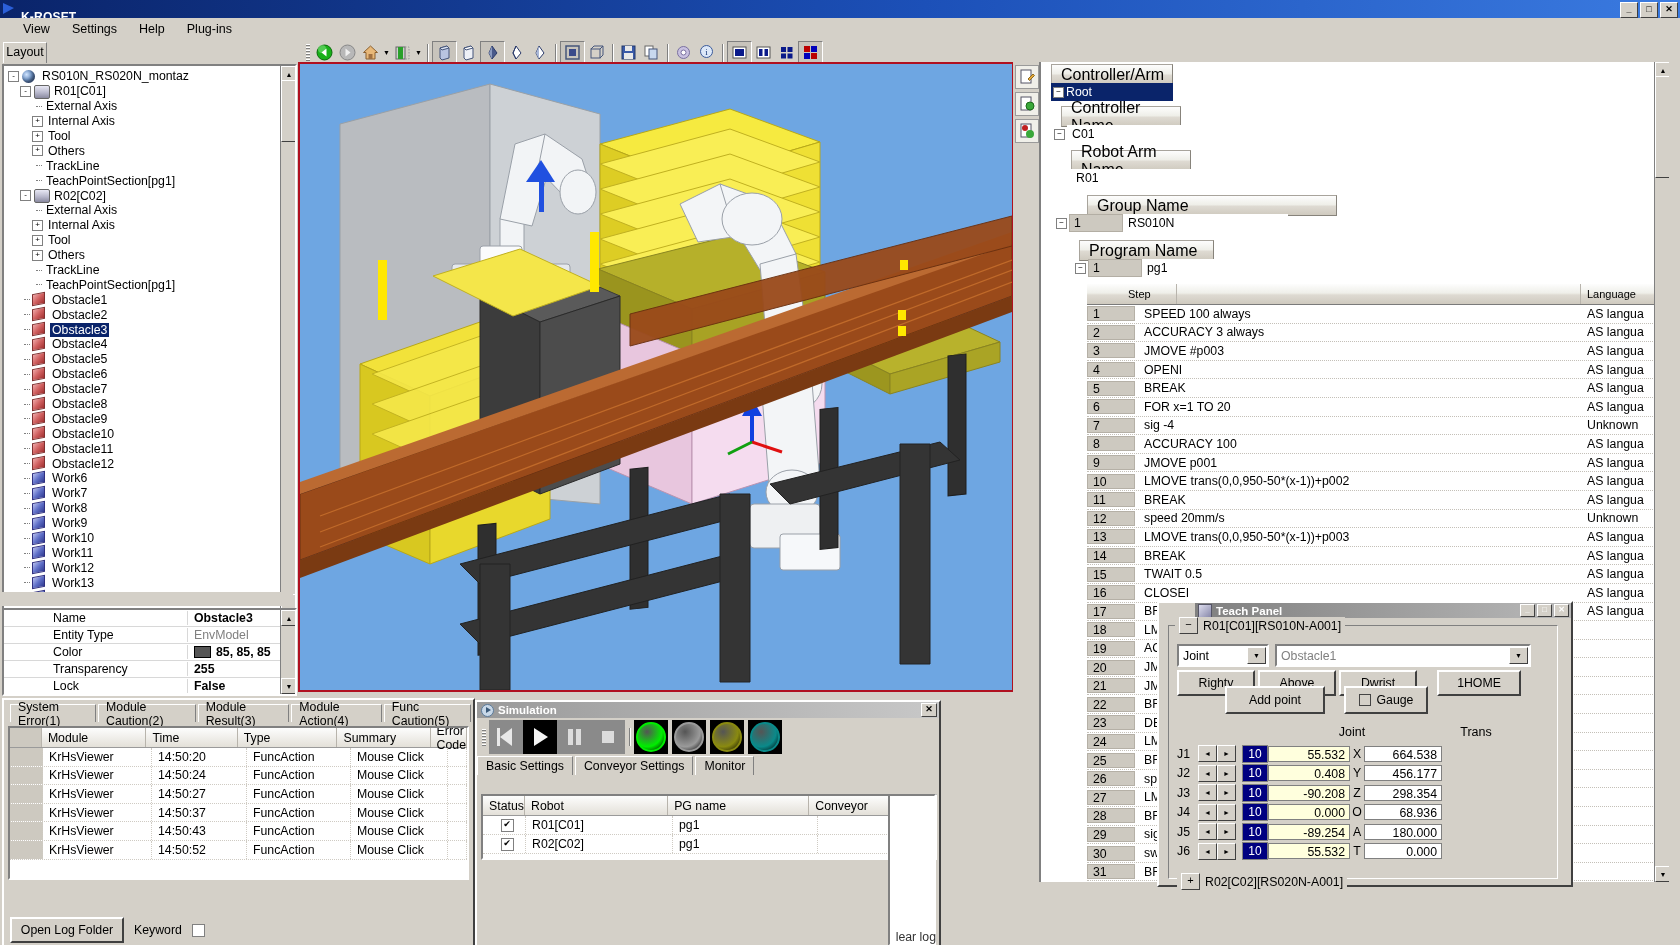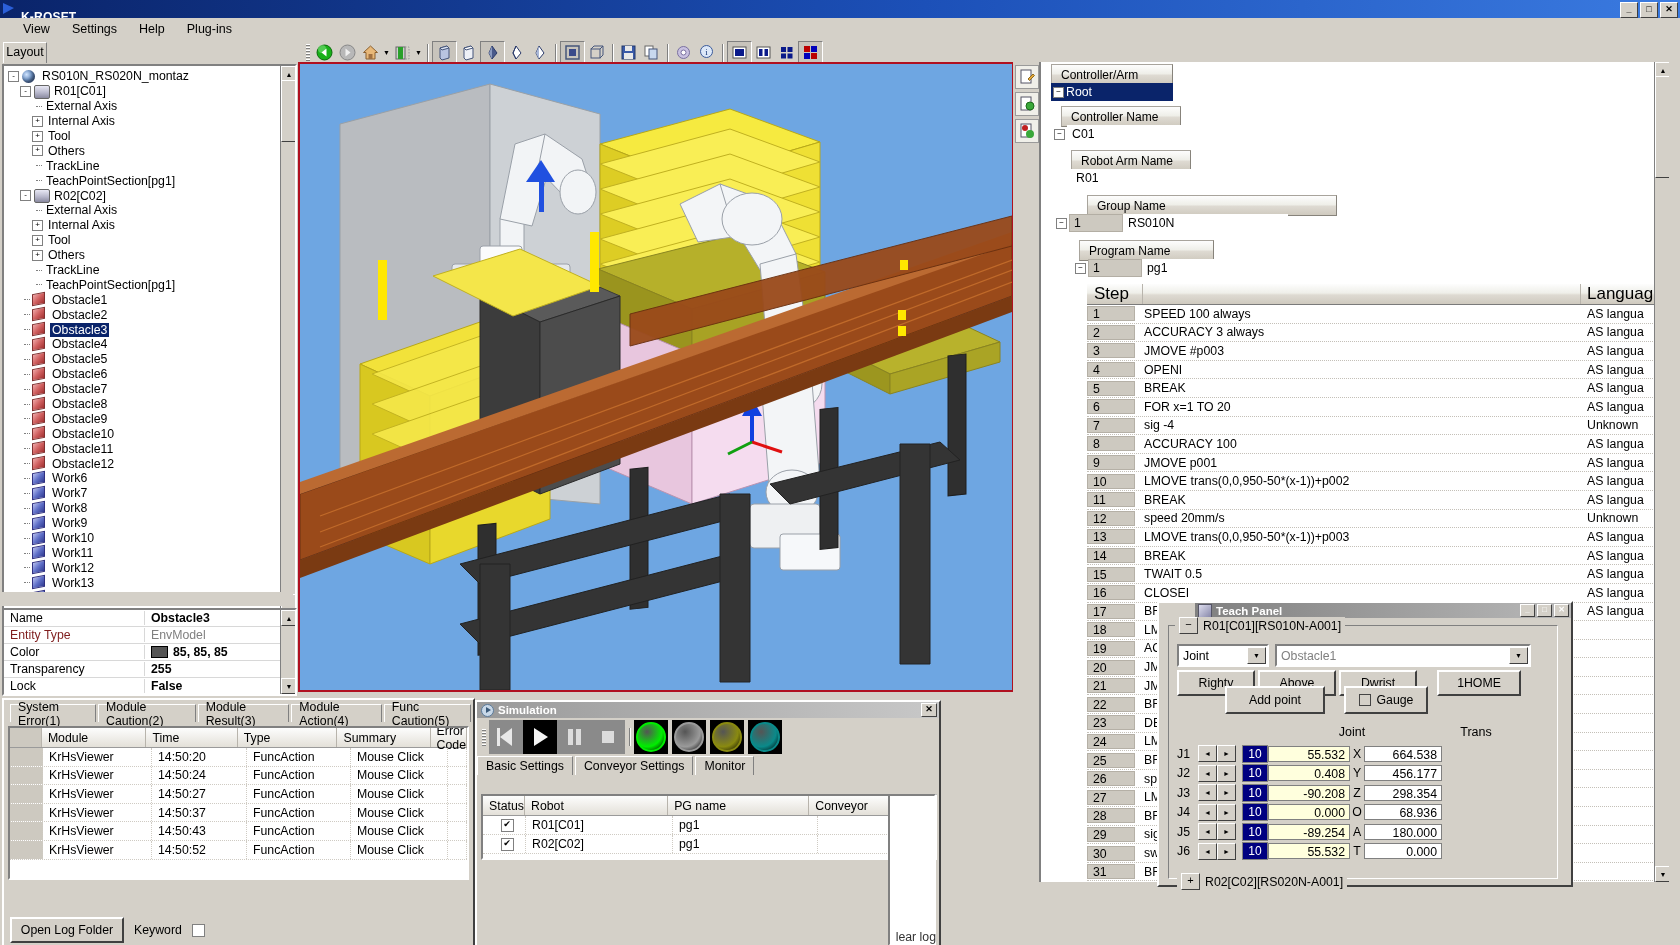--- a/index.html
+++ b/index.html
@@ -71,56 +71,56 @@
   .sbbtn{width:14px;height:14px;background:#d4d0c8;border:1px solid #fff;
     border-right-color:#404040;border-bottom-color:#404040;
     display:flex;align-items:center;justify-content:center;font-size:7px;}
   .sbthumb{position:absolute;left:0;top:14px;width:14px;height:60px;background:#d4d0c8;
     border:1px solid #fff;border-right-color:#404040;border-bottom-color:#404040;}
   .treehz{position:absolute;left:2px;top:592px;width:291px;height:14px;}
 
   
   .propgrid{position:absolute;left:2px;top:608px;width:291px;height:84px;background:#fff;
     border:2px solid;border-color:#808080 #fff #fff #808080;overflow:hidden;}
-  .prow{display:flex;height:16px;border-bottom:1px solid #d8d8d8;font-size:12.3px;align-items:center;}
+  .prow{display:flex;height:16px;border-bottom:1px solid #d8d8d8;font-size:12.3px;align-items:center;padding-left:43px;}
   .pkey{width:134px;padding-left:6px;border-right:1px solid #d8d8d8;color:#000;}
-  .pkey.dim{color:#7f1d1d;}
+  .pkey.dim{color:#000000;}
   .pval{padding-left:6px;font-weight:bold;display:flex;align-items:center;gap:5px;}
   .pval.dim{color:#808080;font-weight:normal;}
   .swatch{width:15px;height:10px;background:#555555;border:1px solid #000;}
   .propsb{position:absolute;right:0;top:0;width:14px;bottom:0;background:#d4d0c8;border-left:1px solid #808080;}
 
   
   .viewport{position:absolute;left:298px;top:62px;width:712px;height:626px;
     border:2px solid #b01020;overflow:hidden;background:#6aa3e0;}
 
   
   .iconstrip{position:absolute;left:1013px;top:62px;width:26px;height:820px;background:#d4d0c8;
     border-right:1px solid #808080;}
   .stripbtn{width:22px;height:22px;margin:3px 2px;border:1px solid #9a9a9a;background:#f0efe9;
     display:flex;align-items:center;justify-content:center;}
 
   
   .rpanel{position:absolute;left:1040px;top:62px;width:628px;height:820px;background:#fff;
     border-left:1px solid #808080;overflow:hidden;}
   .hdrbtn{background:linear-gradient(to bottom,#fdfdfd 0%,#efefe9 45%,#dedad2 55%,#cfcabf 100%);
     border:1px solid #a8a49c;border-right-color:#87837b;border-bottom-color:#87837b;
-    height:19px;display:flex;align-items:center;padding-left:9px;font-size:12px;color:#000;}
+    height:19px;display:flex;align-items:center;padding-left:9px;font-size:16px;color:#000;}
   .rrow{display:flex;align-items:center;height:18px;font-size:12.3px;}
   .expbox{width:9px;height:9px;border:1px solid #808080;background:#fff;font-size:8px;line-height:7px;
     text-align:center;margin-right:2px;flex:none;}
   .valcell{background:#fff;height:18px;display:flex;align-items:center;padding-left:5px;font-size:12.3px;}
   .idxcell{width:48px;background:#cdc9c0;border:1px solid #b3aea4;height:16px;display:flex;align-items:center;
     padding-left:4px;font-size:12.3px;}
   .selrow{background:#0a246a;color:#fff;}
 
   
   .stephdr{display:flex;height:20px;
     background:linear-gradient(to bottom,#fdfdfd 0%,#efefe9 45%,#dedad2 55%,#cfcabf 100%);
-    border-bottom:1px solid #7a7a7a;font-size:17px;}
+    border-bottom:1px solid #7a7a7a;font-size:11px;padding-left:34px;}
   .stephdr .c1{width:48px;padding-left:7px;display:flex;align-items:center;border-right:1px solid #b8b4ac;}
   .stephdr .c2{flex:1;padding-left:7px;display:flex;align-items:center;border-right:1px solid #b8b4ac;}
   .stephdr .c3{width:68px;padding-left:6px;display:flex;align-items:center;}
   .steprow{display:flex;height:17.6px;font-size:12.3px;border-bottom:1px dotted #c4c0b8;align-items:center;}
   .steprow .n{width:48px;background:#cdc9c0;border:1px solid #b5b0a6;height:15px;line-height:15px;
     padding-left:5px;box-sizing:border-box;}
   .steprow .t{flex:1;padding-left:9px;}
   .steprow .l{width:68px;padding-left:6px;white-space:nowrap;overflow:hidden;}
   .rsb{position:absolute;right:0;top:0;width:14px;bottom:0;background:#d4d0c8;border-left:1px solid #808080;}
 

